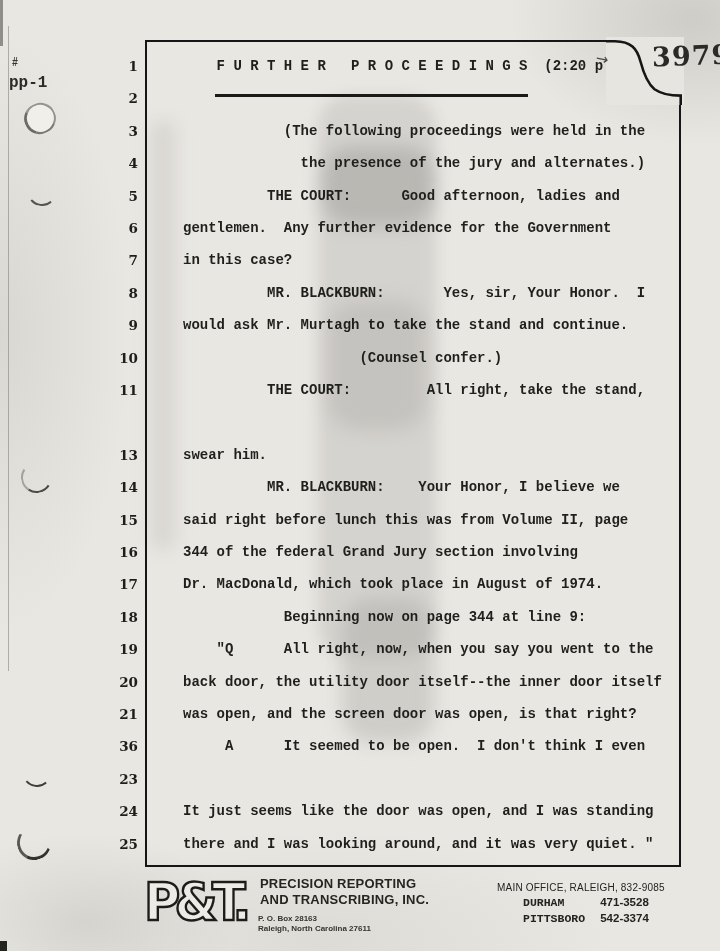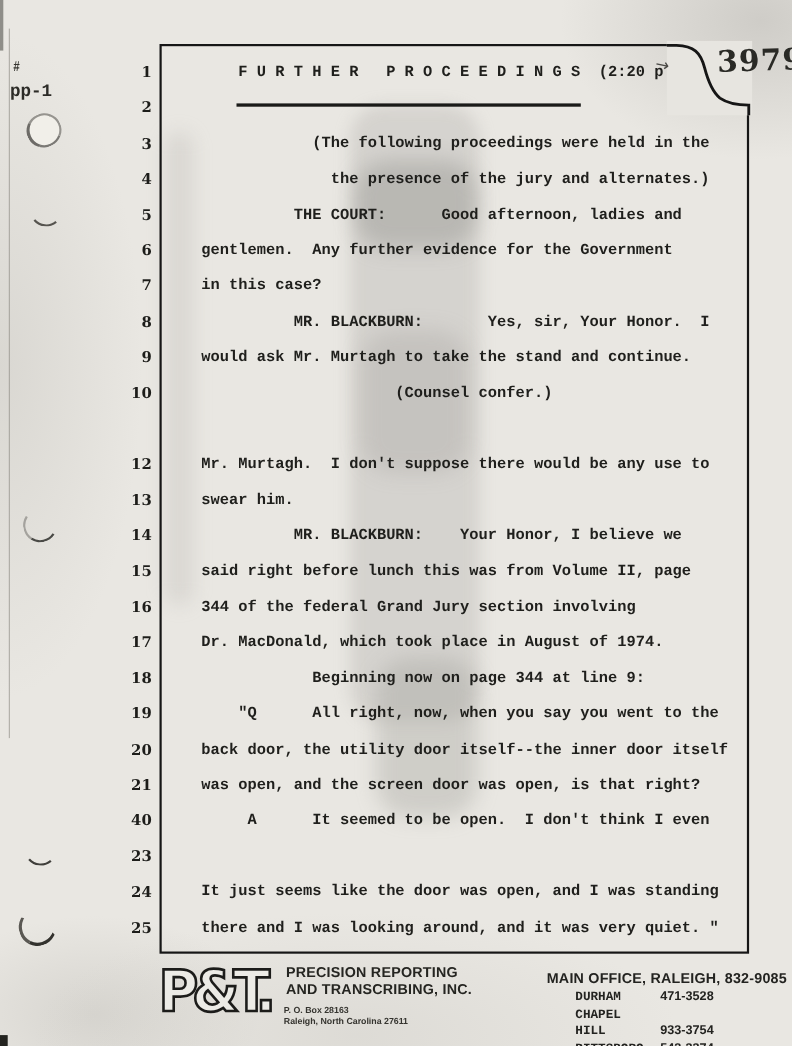--- a/index.html
+++ b/index.html
@@ -44,21 +44,21 @@
   .line-row{position:absolute;left:0;width:705px;height:22px;}
   .line-no{position:absolute;left:108px;top:0;width:30px;text-align:right;font-family:"DejaVu Serif",serif;font-weight:700;font-size:13.5px;color:#1d1d1a;}
   .line-text{position:absolute;left:183px;top:0;white-space:pre;font-family:"Liberation Mono","DejaVu Sans Mono",monospace;font-weight:700;font-size:14px;color:#1f1f1c;}
   .title-underline{position:absolute;left:215px;top:94px;width:313px;height:2.5px;background:#1a1a18;z-index:3;}
   
   .footer{position:absolute;left:0;top:870px;width:684px;height:81px;z-index:3;}
   .logo{position:absolute;left:144px;top:2px;font-family:"DejaVu Sans",sans-serif;font-weight:800;font-size:52px;letter-spacing:-6px;color:#ecebe6;-webkit-text-stroke:2.5px #1c1c1a;transform:scaleX(.95);transform-origin:left top;}
   .company{position:absolute;left:240px;top:6px;font-weight:700;font-size:13px;line-height:16px;letter-spacing:.2px;color:#252521;margin-left:20px;}
   .pobox{position:absolute;left:258px;top:44px;font-weight:700;font-size:8px;line-height:9.5px;color:#35342f;}
   .contacts{position:absolute;left:497px;top:12px;color:#232320;}
-  .main-office{font-weight:700;font-size:13px;letter-spacing:.2px;white-space:pre;}
+  .main-office{font-weight:400;font-size:10px;letter-spacing:.2px;white-space:pre;}
   .office-rows{margin-left:26px;margin-top:2px;}
   .office-row{font-weight:700;font-size:11.5px;line-height:15.5px;}
   .office-city{display:inline-block;width:74px;font-family:Liberation Mono, monospace;}
   .office-phone{display:inline-block;}
 </style>
 </head>
 <body>
 
 <div class="page">
 
@@ -122,23 +122,23 @@
         <span class="line-text">          MR. BLACKBURN:       Yes, sir, Your Honor.  I</span>
       </div>
       <div class="line-row" style="top: 317.2px;">
         <span class="line-no">9</span>
         <span class="line-text">would ask Mr. Murtagh to take the stand and continue.</span>
       </div>
       <div class="line-row" style="top: 349.6px;">
         <span class="line-no">10</span>
         <span class="line-text">                     (Counsel confer.)</span>
       </div>
-      <div class="line-row" style="top: 414.4px;">
-        <span class="line-no">12</span>
-        <span class="line-text">Mr. Murtagh.  I don't suppose there would be any use to</span>
+      <div class="line-row" style="top: 382px;">
+        <span class="line-no">11</span>
+        <span class="line-text">          THE COURT:         All right, take the stand,</span>
       </div>
       <div class="line-row" style="top: 446.8px;">
         <span class="line-no">13</span>
         <span class="line-text">swear him.</span>
       </div>
       <div class="line-row" style="top: 479.2px;">
         <span class="line-no">14</span>
         <span class="line-text">          MR. BLACKBURN:    Your Honor, I believe we</span>
       </div>
       <div class="line-row" style="top: 511.6px;">
@@ -163,21 +163,21 @@
       </div>
       <div class="line-row" style="top: 673.6px;">
         <span class="line-no">20</span>
         <span class="line-text">back door, the utility door itself--the inner door itself</span>
       </div>
       <div class="line-row" style="top: 706px;">
         <span class="line-no">21</span>
         <span class="line-text">was open, and the screen door was open, is that right?</span>
       </div>
       <div class="line-row" style="top: 738.4px;">
-        <span class="line-no">40</span>
+        <span class="line-no">36</span>
         <span class="line-text">     A      It seemed to be open.  I don't think I even</span>
       </div>
       <div class="line-row" style="top: 770.8px;">
         <span class="line-no">23</span>
       </div>
       <div class="line-row" style="top: 803.2px;">
         <span class="line-no">24</span>
         <span class="line-text">It just seems like the door was open, and I was standing</span>
       </div>
       <div class="line-row" style="top: 835.6px;">
@@ -198,24 +198,20 @@
       <div>Raleigh, North Carolina 27611</div>
     </div>
     <div class="contacts">
       <div class="main-office">MAIN OFFICE, RALEIGH, 832-9085</div>
       <div class="office-rows">
         <div class="office-row">
           <span class="office-city">DURHAM</span>
           <span class="office-phone">471-3528</span>
         </div>
         <div class="office-row">
-          <span class="office-city">CHAPEL HILL</span>
-          <span class="office-phone">933-3754</span>
-        </div>
-        <div class="office-row">
           <span class="office-city">PITTSBORO</span>
           <span class="office-phone">542-3374</span>
         </div>
       </div>
     </div>
   </div>
 
 </div>
 
 </body></html>

